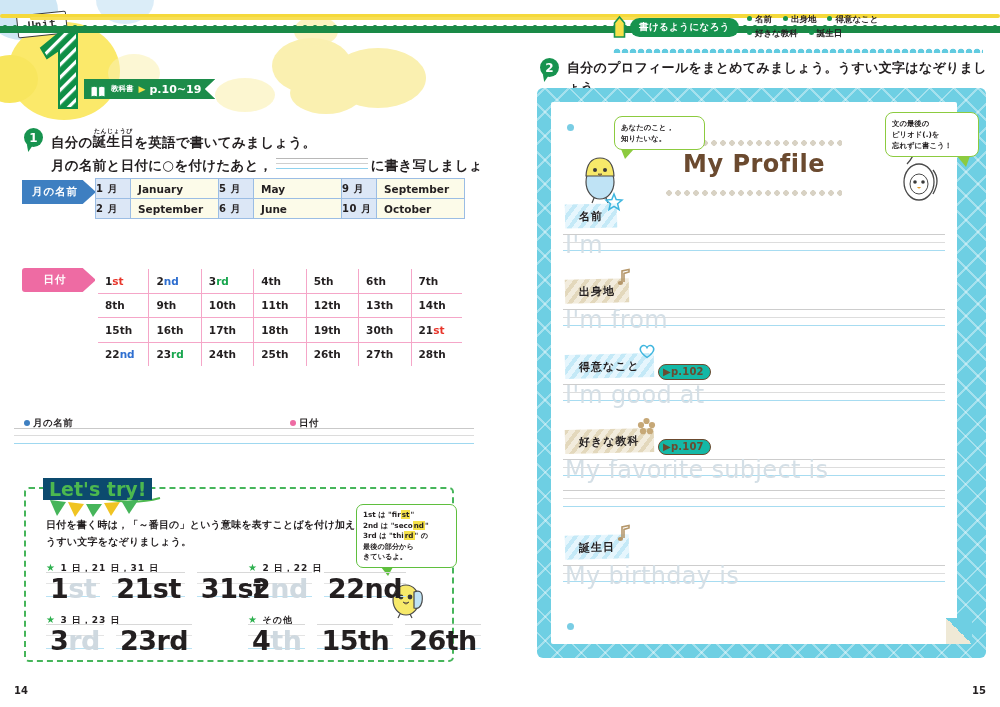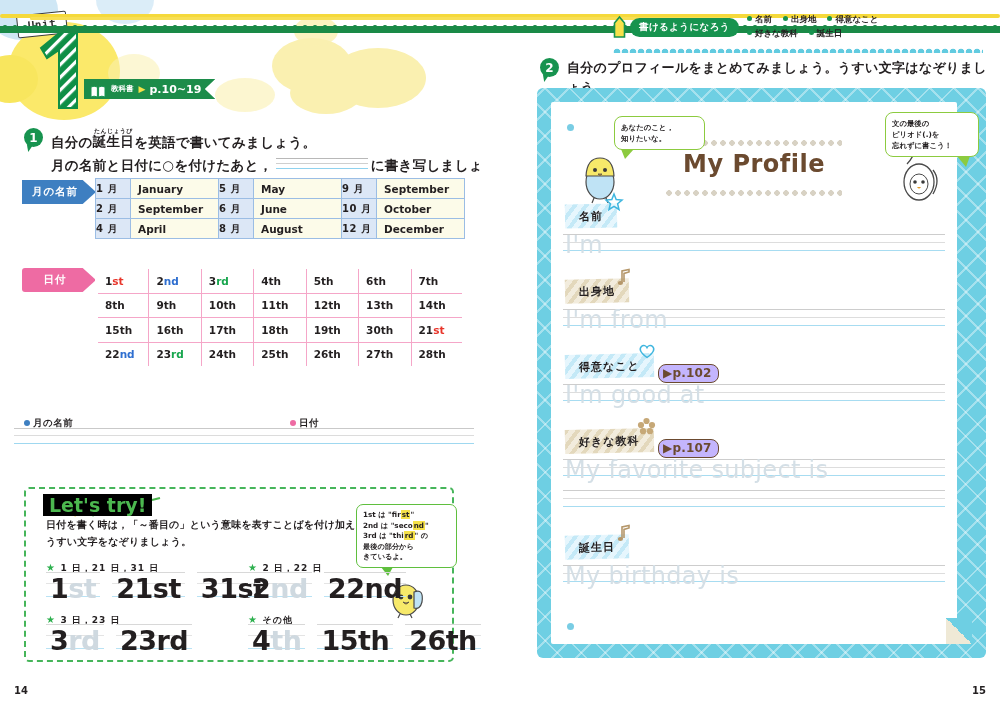--- a/index.html
+++ b/index.html
@@ -138,23 +138,22 @@
       linear-gradient(#c9c9c9,#c9c9c9) left 22px/100% 1.2px no-repeat;
   }
 
   
   .lt-box{
     position:absolute;left:24px;top:487px;width:430px;height:175px;
     border:2.5px dashed #46b55a;border-radius:5px;background:#fff;box-sizing:border-box;
   }
   .lt-title{
     position:absolute;left:43px;top:478px;font-size:19px;font-weight:bold;color:#4cb84f;
-    background:#000000;padding:0 6px;letter-spacing:0px;z-index:3;
+    background:#0c4a6e;padding:0 6px;letter-spacing:0px;z-index:3;
     font-family:"DejaVu Sans","Liberation Sans",sans-serif;
-    margin-top:16px;
   }
   .bunting{position:absolute;left:42px;top:496px;z-index:2;}
   .lt-desc{
     position:absolute;left:46px;top:516px;font-size:10px;line-height:17px;color:#231f20;
     font-weight:bold;letter-spacing:.2px;
   }
   .star{color:#2eb04f;font-size:10px;}
   .ex-head{position:absolute;font-size:9px;font-weight:bold;color:#231f20;letter-spacing:1px;}
   .trace-row{position:absolute;display:flex;align-items:flex-end;}
   .traceword{
@@ -249,22 +248,22 @@
     font-size:11px;font-weight:bold;color:#231f20;letter-spacing:1px;padding:0 14px;
     transform:rotate(-1.2deg);
   }
   .tape.blue{
     background:repeating-linear-gradient(-52deg,#c4e9f7 0 4px,#e6f6fd 4px 9px);
   }
   .tape.beige{
     background:repeating-linear-gradient(-52deg,#e3d8bc 0 4px,#f2ecdd 4px 9px);
   }
   .pref{
-    position:absolute;border:1.2px solid #6b4a2f;border-radius:8px;background:#c4b5fd;
-    font-size:12px;font-weight:bold;color:#6b4a2f;padding:1px 6px 1.5px 4px;letter-spacing:.2px;
+    position:absolute;border:1.2px solid #6b4a2f;border-radius:8px;background:#14b8a6;
+    font-size:10px;font-weight:bold;color:#6b4a2f;padding:1px 6px 1.5px 4px;letter-spacing:.2px;
   }
   .wline{
     position:absolute;height:23px;
     background:
       linear-gradient(#cdcdcd,#cdcdcd) left 0/100% 1.1px no-repeat,
       linear-gradient(#dddddd,#dddddd) left 8px/100% 1px no-repeat,
       linear-gradient(#a7dcf1,#a7dcf1) left 16px/100% 1px no-repeat,
       linear-gradient(#cdcdcd,#cdcdcd) left 23px/100% 1.1px no-repeat;
   }
   .ghost{
@@ -356,28 +355,20 @@
             <td class="mnum">9 月</td>
             <td class="mname">September</td>
           </tr>
           <tr>
             <td class="mnum">2 月</td>
             <td class="mname">September</td>
             <td class="mnum">6 月</td>
             <td class="mname">June</td>
             <td class="mnum">10 月</td>
             <td class="mname">October</td>
-          </tr>
-          <tr>
-            <td class="mnum">4 月</td>
-            <td class="mname">April</td>
-            <td class="mnum">8 月</td>
-            <td class="mname">August</td>
-            <td class="mnum">12 月</td>
-            <td class="mname">December</td>
           </tr>
         </tbody>
     </table>
 
     <div class="tagarrow tag-date">
       <span>日付</span>
     </div>
     <table class="date-table">
       <tbody id="date-body">
           <tr>

